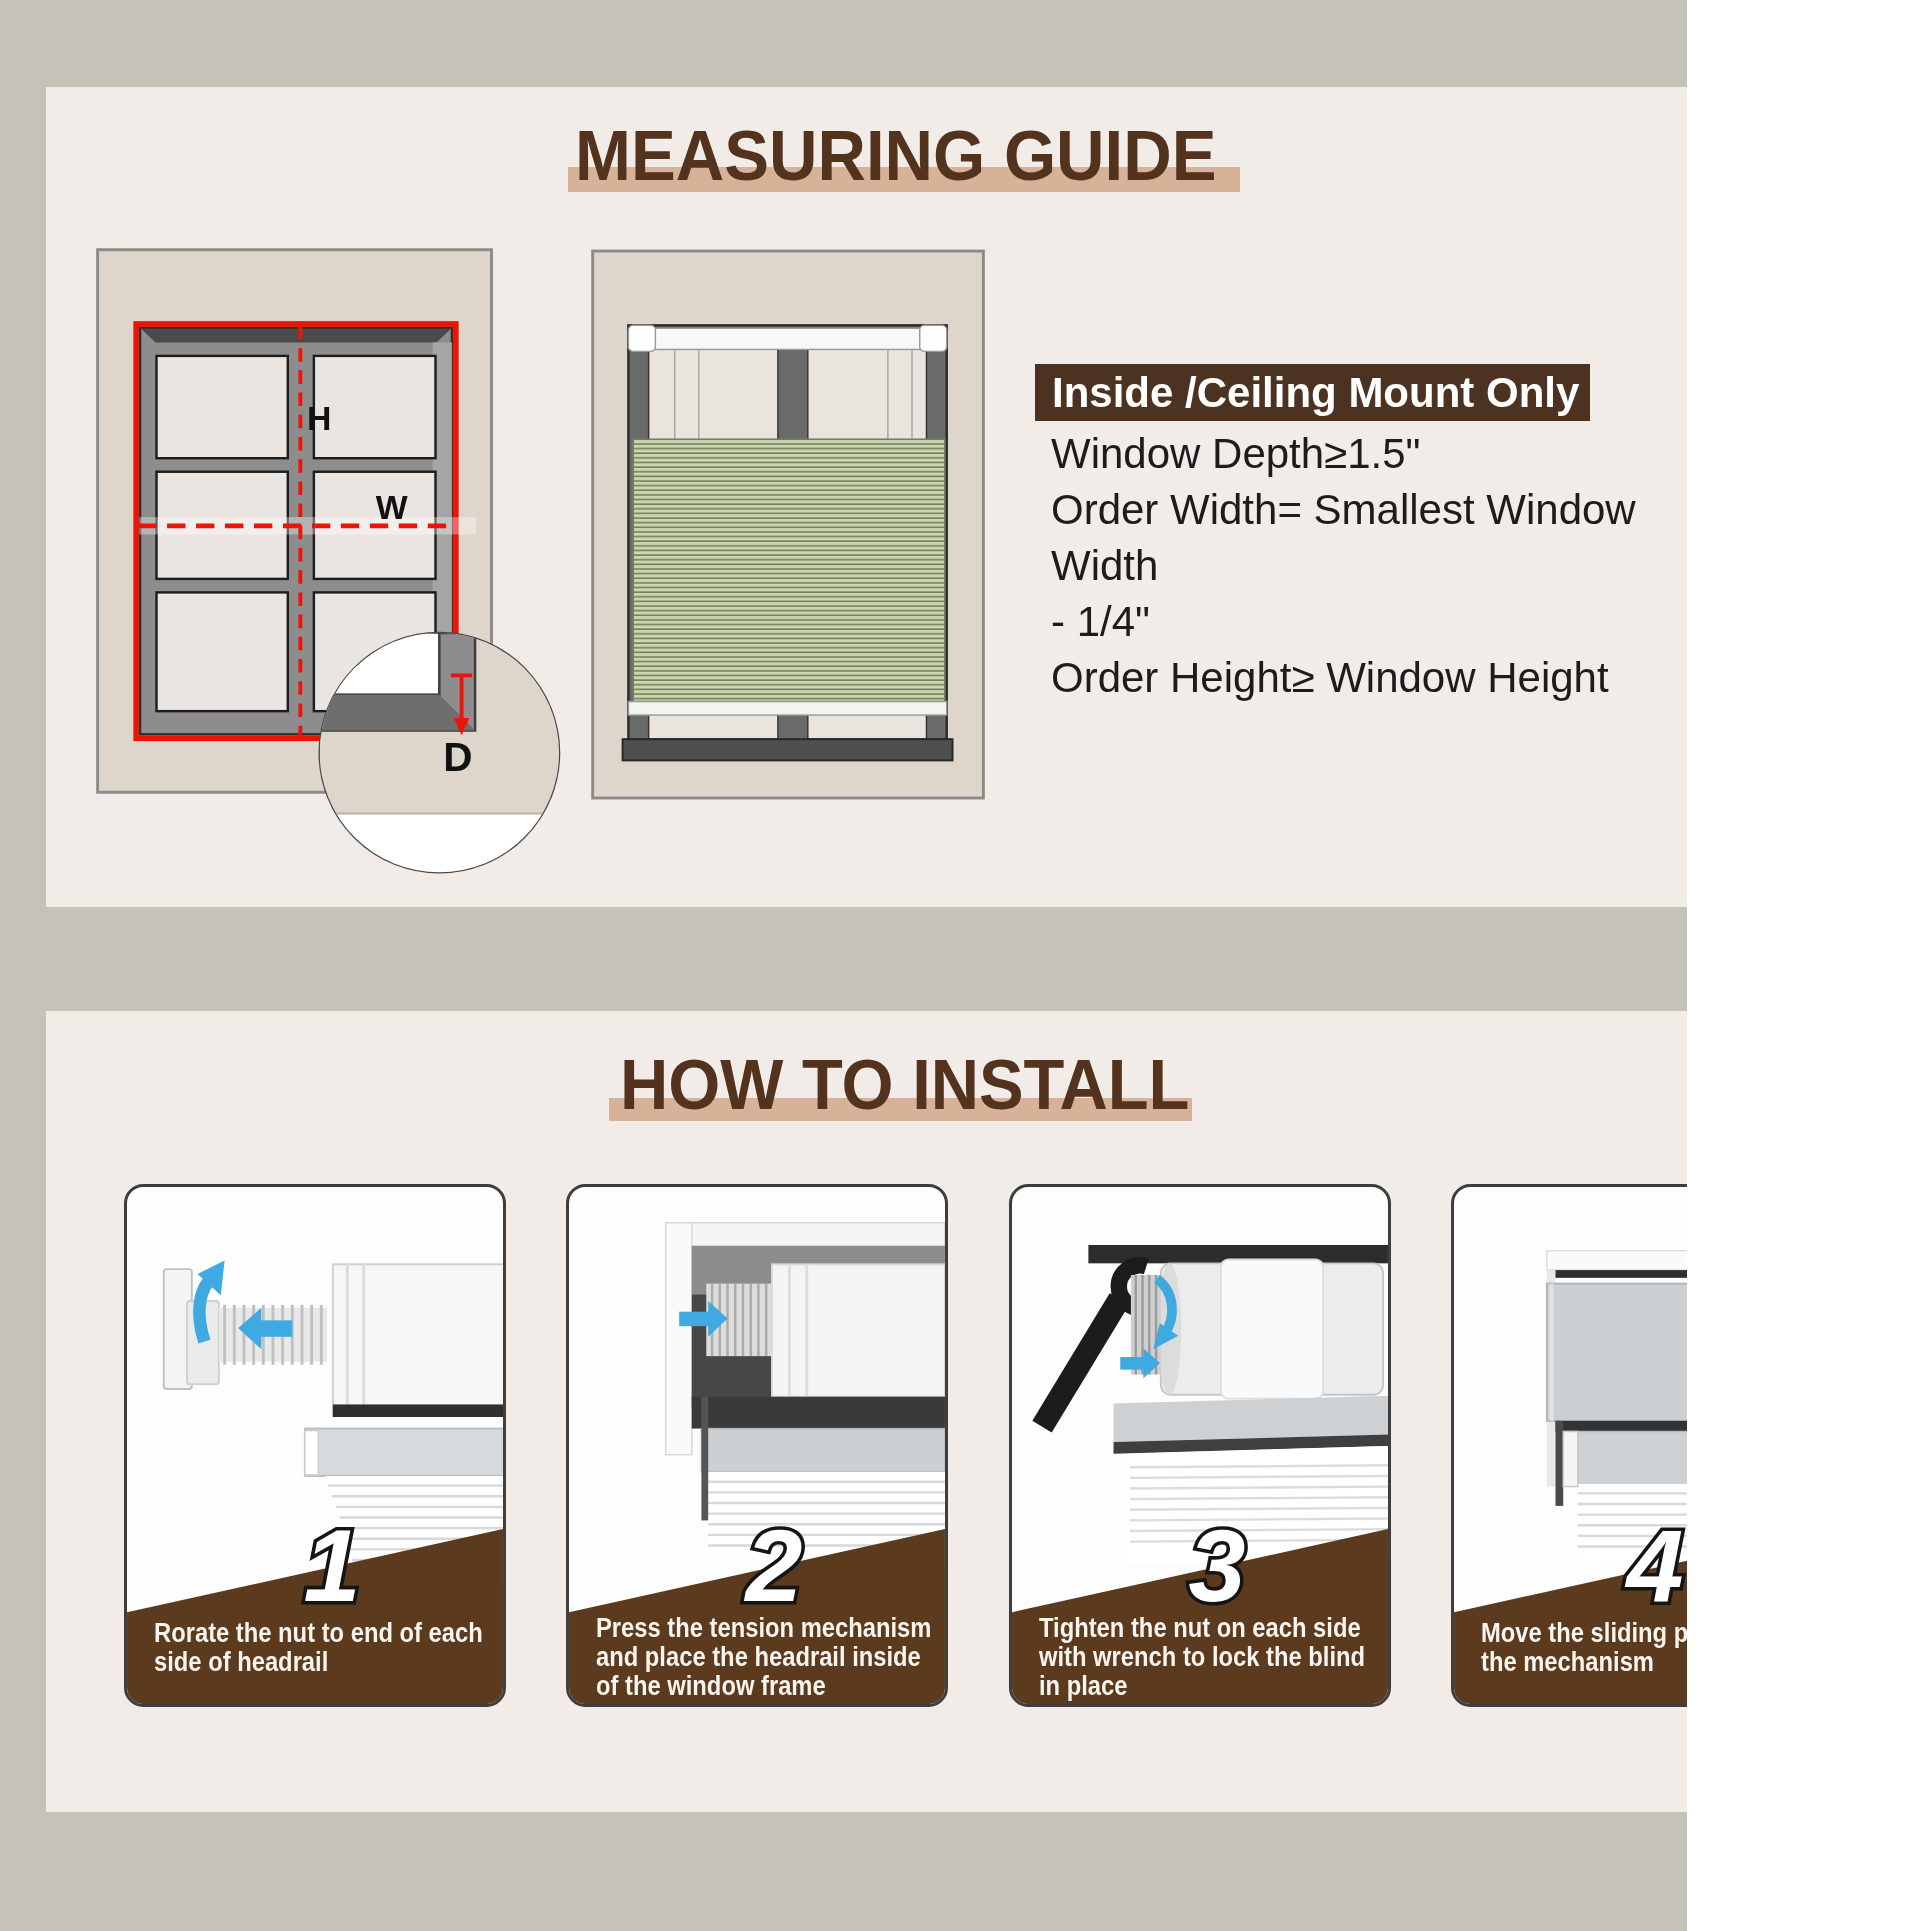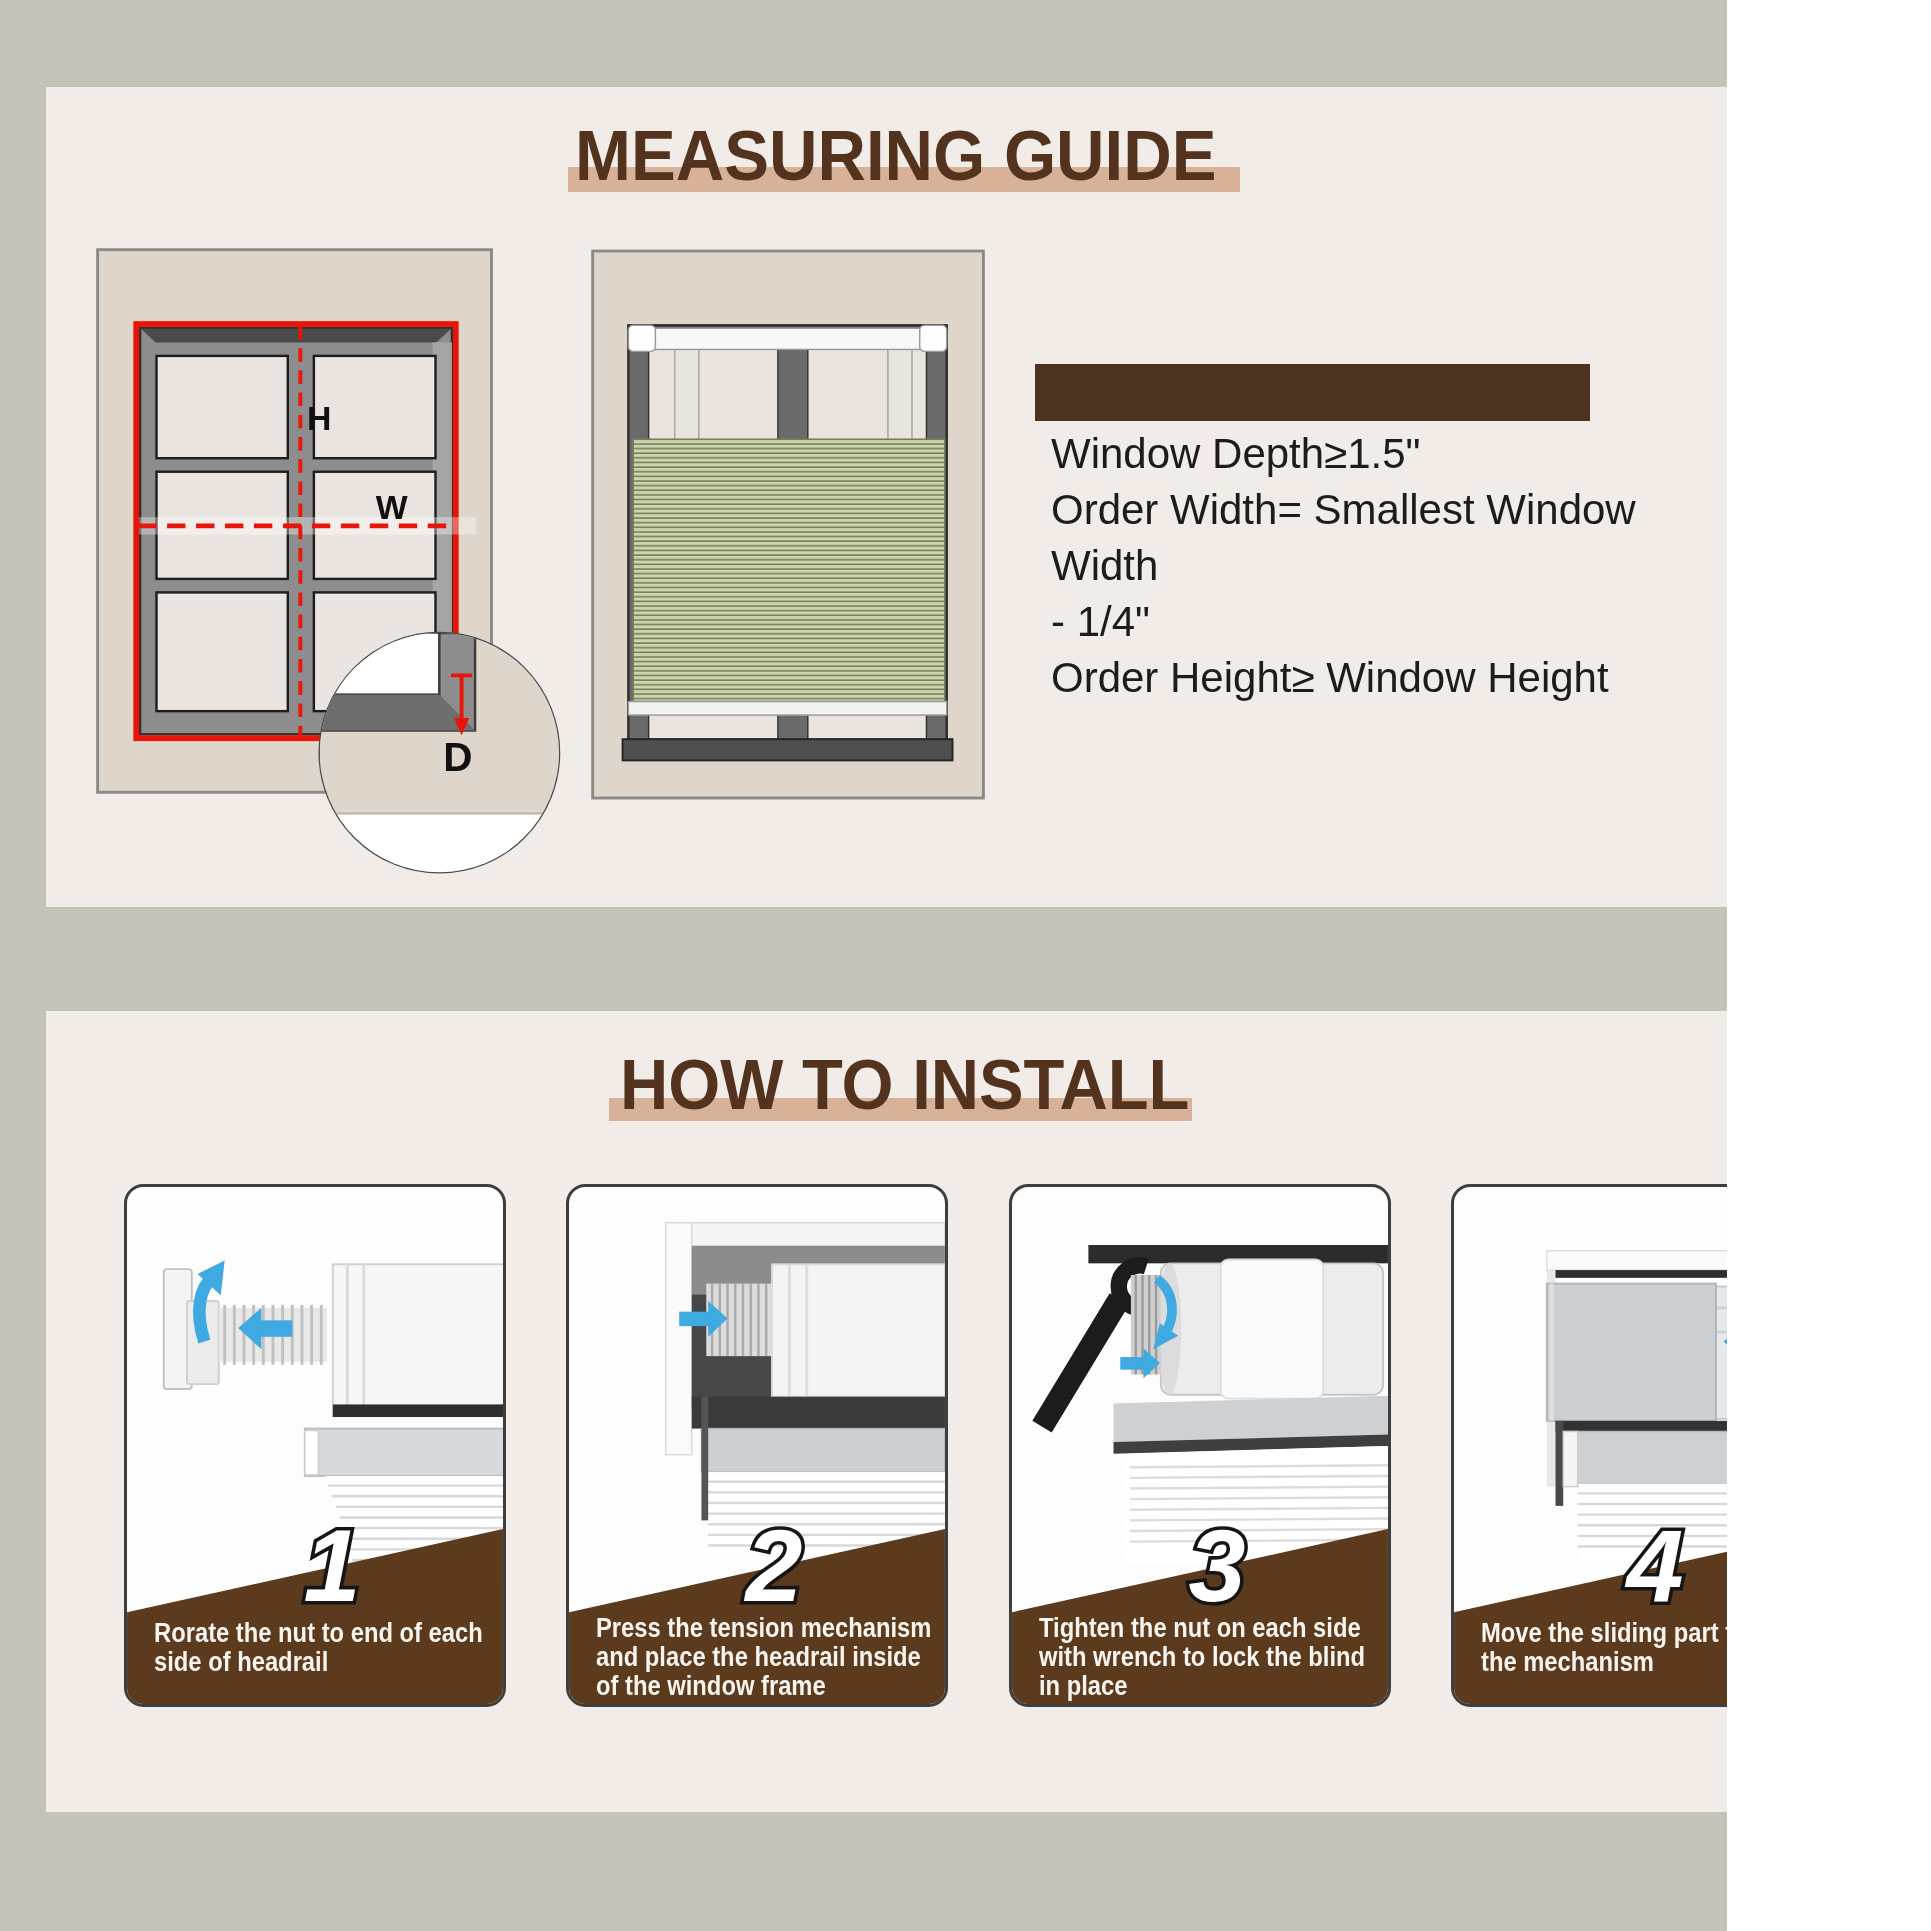--- a/index.html
+++ b/index.html
@@ -1,17 +1,17 @@
 <!DOCTYPE html>
 <html><head>
 <meta charset="utf-8">
 <style>
   html,body{margin:0;padding:0;}
   #page{position:relative;width:1687px;height:1931px;background:#c5c3b7;overflow:hidden;
-        font-family:"Liberation Sans", sans-serif;padding-left:40px;}
+        font-family:"Liberation Sans", sans-serif;}
   .card{position:absolute;left:46px;width:1849px;background:#f1ece8;}
   .abs{position:absolute;}
   .nowrap{white-space:nowrap;}
 </style>
 </head>
 <body>
 <div id="page">
 
   <div class="card" style="top:87px;height:820px;"></div>
 
@@ -105,20 +105,21 @@
         <rect width="7" height="4.8" fill="#cdd4b0"></rect>
         <rect y="3.2" width="7" height="1.6" fill="#6e8054"></rect>
       </pattern>
     </defs>
     <rect x="656" y="455" width="323" height="272" fill="url(#pleat)" stroke="#72805a" stroke-width="1.5"></rect>
 
     <rect x="651" y="727" width="330" height="14" fill="#f2f4f0" stroke="#9a9a9a" stroke-width="1.5"></rect>
   </svg>
 
   <div class="abs" style="left:1035px;top:364px;width:555px;height:57px;background:#4c3321;"></div>
+  <div class="abs nowrap" style="left:1052px;top:364px;height:57px;line-height:57px;font-size:42px;font-weight:bold;color:#ffffff;">Inside /Ceiling Mount Only</div>
 
   <div class="abs" style="left:1051px;top:426px;font-size:42px;line-height:56px;color:#1c1c1c;">
     Window Depth≥1.5"<br>
     Order Width= Smallest Window Width<br>
     - 1/4"<br>
     Order Height≥ Window Height
   </div>
 
   <div class="abs" id="p1" style="left:124px;top:1184px;width:376px;height:517px;background:#fdfdfd;border:3.9px solid #3e3e3e;border-radius:19.3px;overflow:hidden;">
     <svg class="abs" style="left:0;top:0;" width="376" height="517" viewBox="0 0 389 535">

